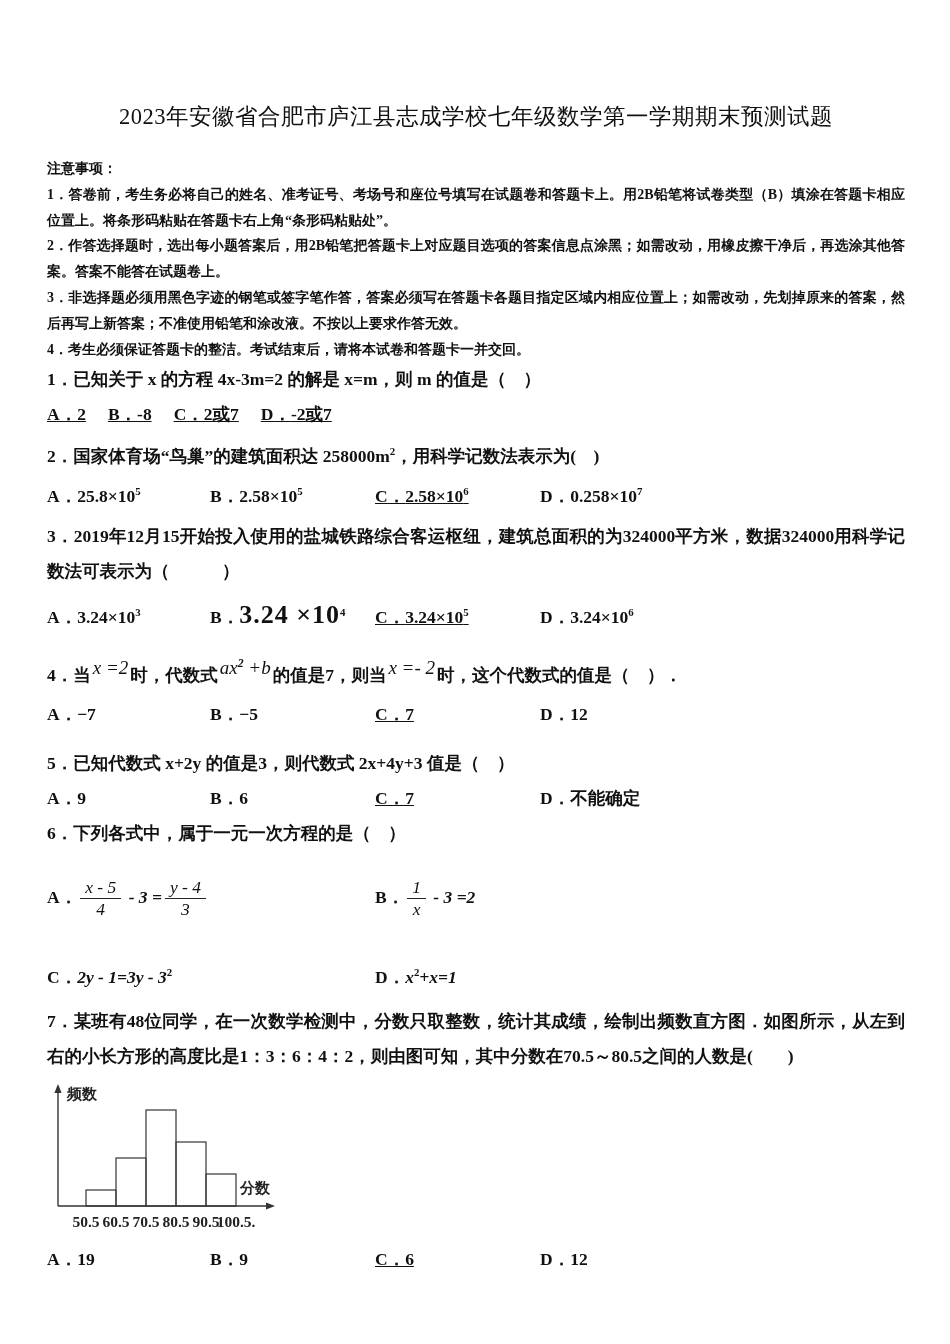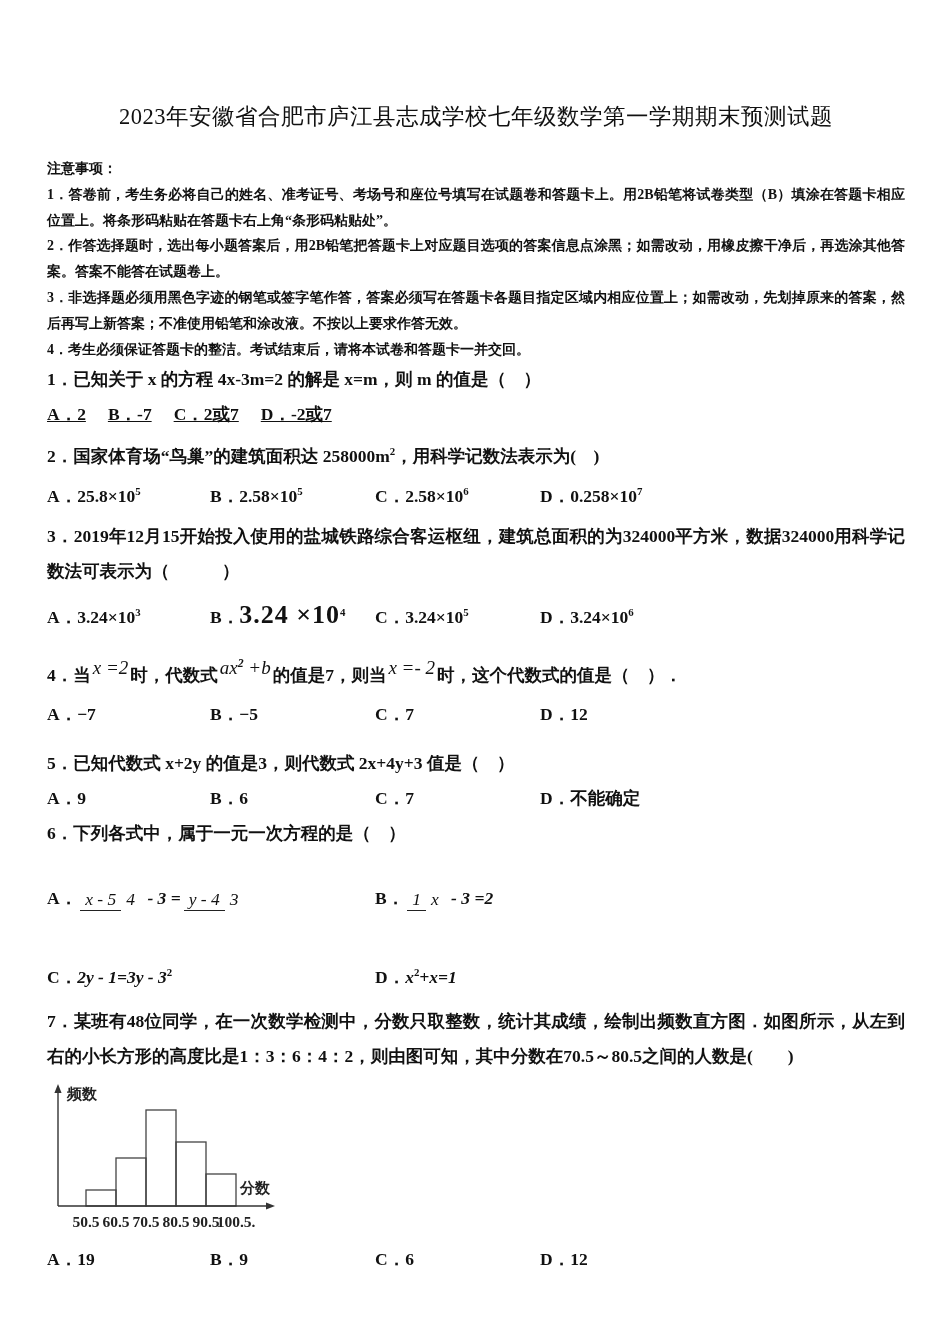--- a/index.html
+++ b/index.html
@@ -22,34 +22,34 @@
   .section-heading{margin-top:17px;font-size:18px;line-height:31px;font-weight:700;}
   .q{font-size:17.5px;}
   .stem{line-height:35px;text-align:justify;}
   sup{font-size:.62em;font-weight:700;}
   
   .opt-inline span{margin-right:22px;text-decoration:underline;}
   .opt-inline{line-height:35px;}
   .opt-row{display:flex;line-height:35px;align-items:baseline;}
   .opt-row .c1{width:163px;}
   .opt-row .c2{width:165px;}
-  .opt-row .c3{width:165px;}
+  .opt-row .c3{width:165px;text-decoration:underline;}
   .opt-row .c4{flex:1;}
   .mathtxt{font-style:normal;}
   .big-math{font-size:26px;letter-spacing:1px;}
   .q3-opts{line-height:46px;}
   
   .imath{
     font-style:italic;font-weight:400;font-size:19px;
     position:relative;top:-7px;padding:0 2px;
   }
   .q4-stem{line-height:44px;margin-top:9px;}
   
   .frac{
-    display:inline-flex;flex-direction:row;text-align:center;
+    display:inline-flex;flex-direction:column;text-align:center;
     vertical-align:middle;font-style:italic;font-weight:500;
     font-size:17.5px;line-height:21px;margin:0 3px;font-family:Liberation Serif, serif;
   }
   .frac .fnum{border-bottom:1.6px solid #222;padding:0 5px;}
   .frac .fden{padding:0 5px;}
   .q6-row{display:flex;align-items:center;}
   .q6-row .col-a{width:328px;}
   .q6-row .col-b{flex:1;}
   .q6-ab{margin-top:10px;height:74px;}
   .q6-cd{margin-top:18px;line-height:38px;}
@@ -74,21 +74,21 @@
     <p>1．答卷前，考生务必将自己的姓名、准考证号、考场号和座位号填写在试题卷和答题卡上。用2B铅笔将试卷类型（B）填涂在答题卡相应位置上。将条形码粘贴在答题卡右上角“条形码粘贴处”。</p>
     <p>2．作答选择题时，选出每小题答案后，用2B铅笔把答题卡上对应题目选项的答案信息点涂黑；如需改动，用橡皮擦干净后，再选涂其他答案。答案不能答在试题卷上。</p>
     <p>3．非选择题必须用黑色字迹的钢笔或签字笔作答，答案必须写在答题卡各题目指定区域内相应位置上；如需改动，先划掉原来的答案，然后再写上新答案；不准使用铅笔和涂改液。不按以上要求作答无效。</p>
     <p>4．考生必须保证答题卡的整洁。考试结束后，请将本试卷和答题卡一并交回。</p>
   </div>
 
 
   <div class="q">
     <div class="stem">1．已知关于 x 的方程 4x-3m=2 的解是 x=m，则 m 的值是（　）</div>
     <div class="opt-inline">
-      <span>A．2</span><span>B．-7</span><span>C．2或7</span><span>D．-2或7</span>
+      <span>A．2</span><span>B．-8</span><span>C．2或7</span><span>D．-2或7</span>
     </div>
   </div>
 
   <div class="q mt2">
     <div class="stem"><span>2．国家体育场“鸟巢”的建筑面积达 258000m</span><sup>2</sup><span>，用科学记数法表示为(　)</span></div>
     <div class="opt-row">
       <span class="c1"><span class="opt-label">A．</span><span class="mathtxt">25.8×10</span><sup>5</sup></span>
       <span class="c2"><span class="opt-label">B．</span><span class="mathtxt">2.58×10</span><sup>5</sup></span>
       <span class="c3"><span class="opt-label">C．</span><span class="mathtxt">2.58×10</span><sup>6</sup></span>
       <span class="c4"><span class="opt-label">D．</span><span class="mathtxt">0.258×10</span><sup>7</sup></span>

